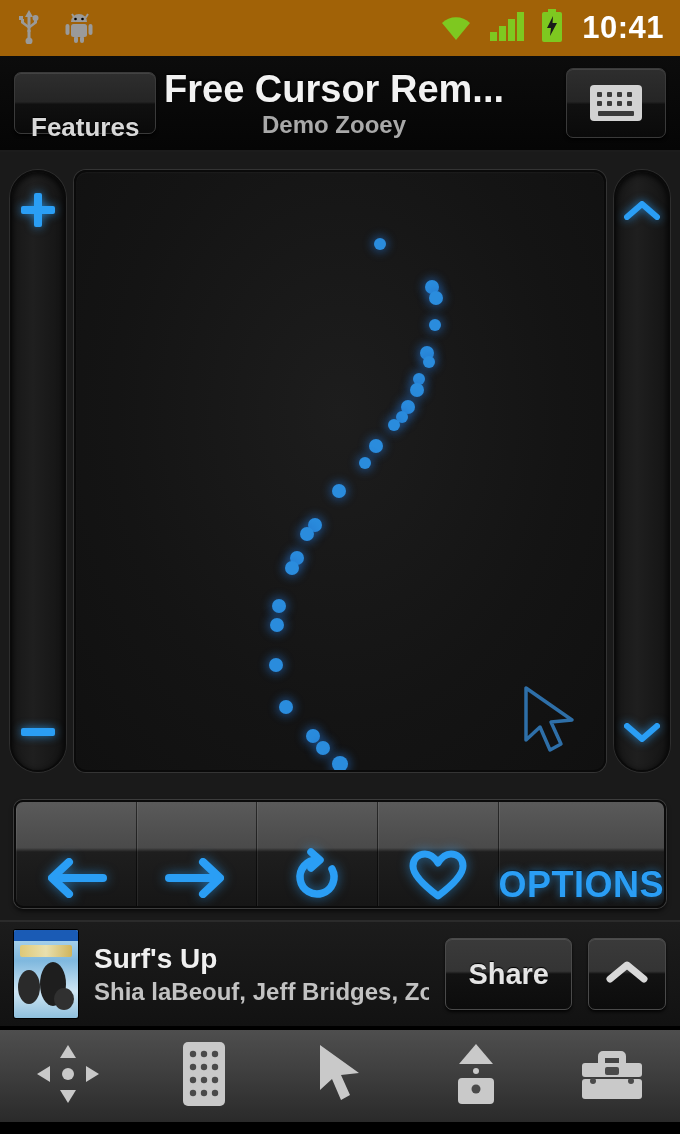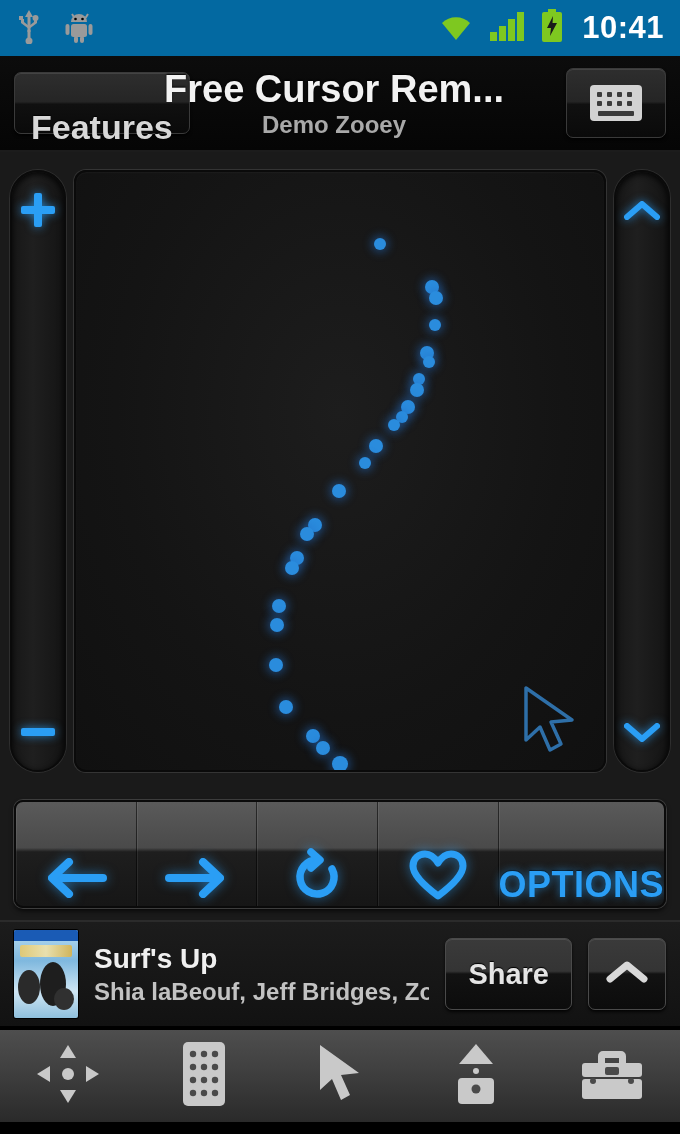--- a/index.html
+++ b/index.html
@@ -9,21 +9,21 @@
     height: 1134px;
     background: #000;
     font-family: "Liberation Sans", sans-serif;
     overflow: hidden;
     position: relative;
   }
 
   
   #status-bar {
     height: 56px;
-    background: #0369a1;
+    background: #a16207;
     display: flex;
     align-items: center;
     padding: 0 16px;
     position: relative;
   }
   .status-left { display: flex; align-items: center; gap: 22px; }
   .status-right {
     margin-left: auto;
     display: flex;
     align-items: center;
@@ -55,21 +55,21 @@
   }
   #features-button {
     height: 62px;
     padding: 0 16px;
     display: flex;
     align-items: center;
     justify-content: center;
   }
   #features-label {
     color: #d8d8d8;
-    font-size: 34px;
+    font-size: 26px;
     font-weight: bold;
     text-shadow: 0 -1px 1px #000;
     margin-top: 48px;
   }
   #title-block {
     position: absolute;
     left: 0; right: 12px;
     text-align: center;
     pointer-events: none;
   }

